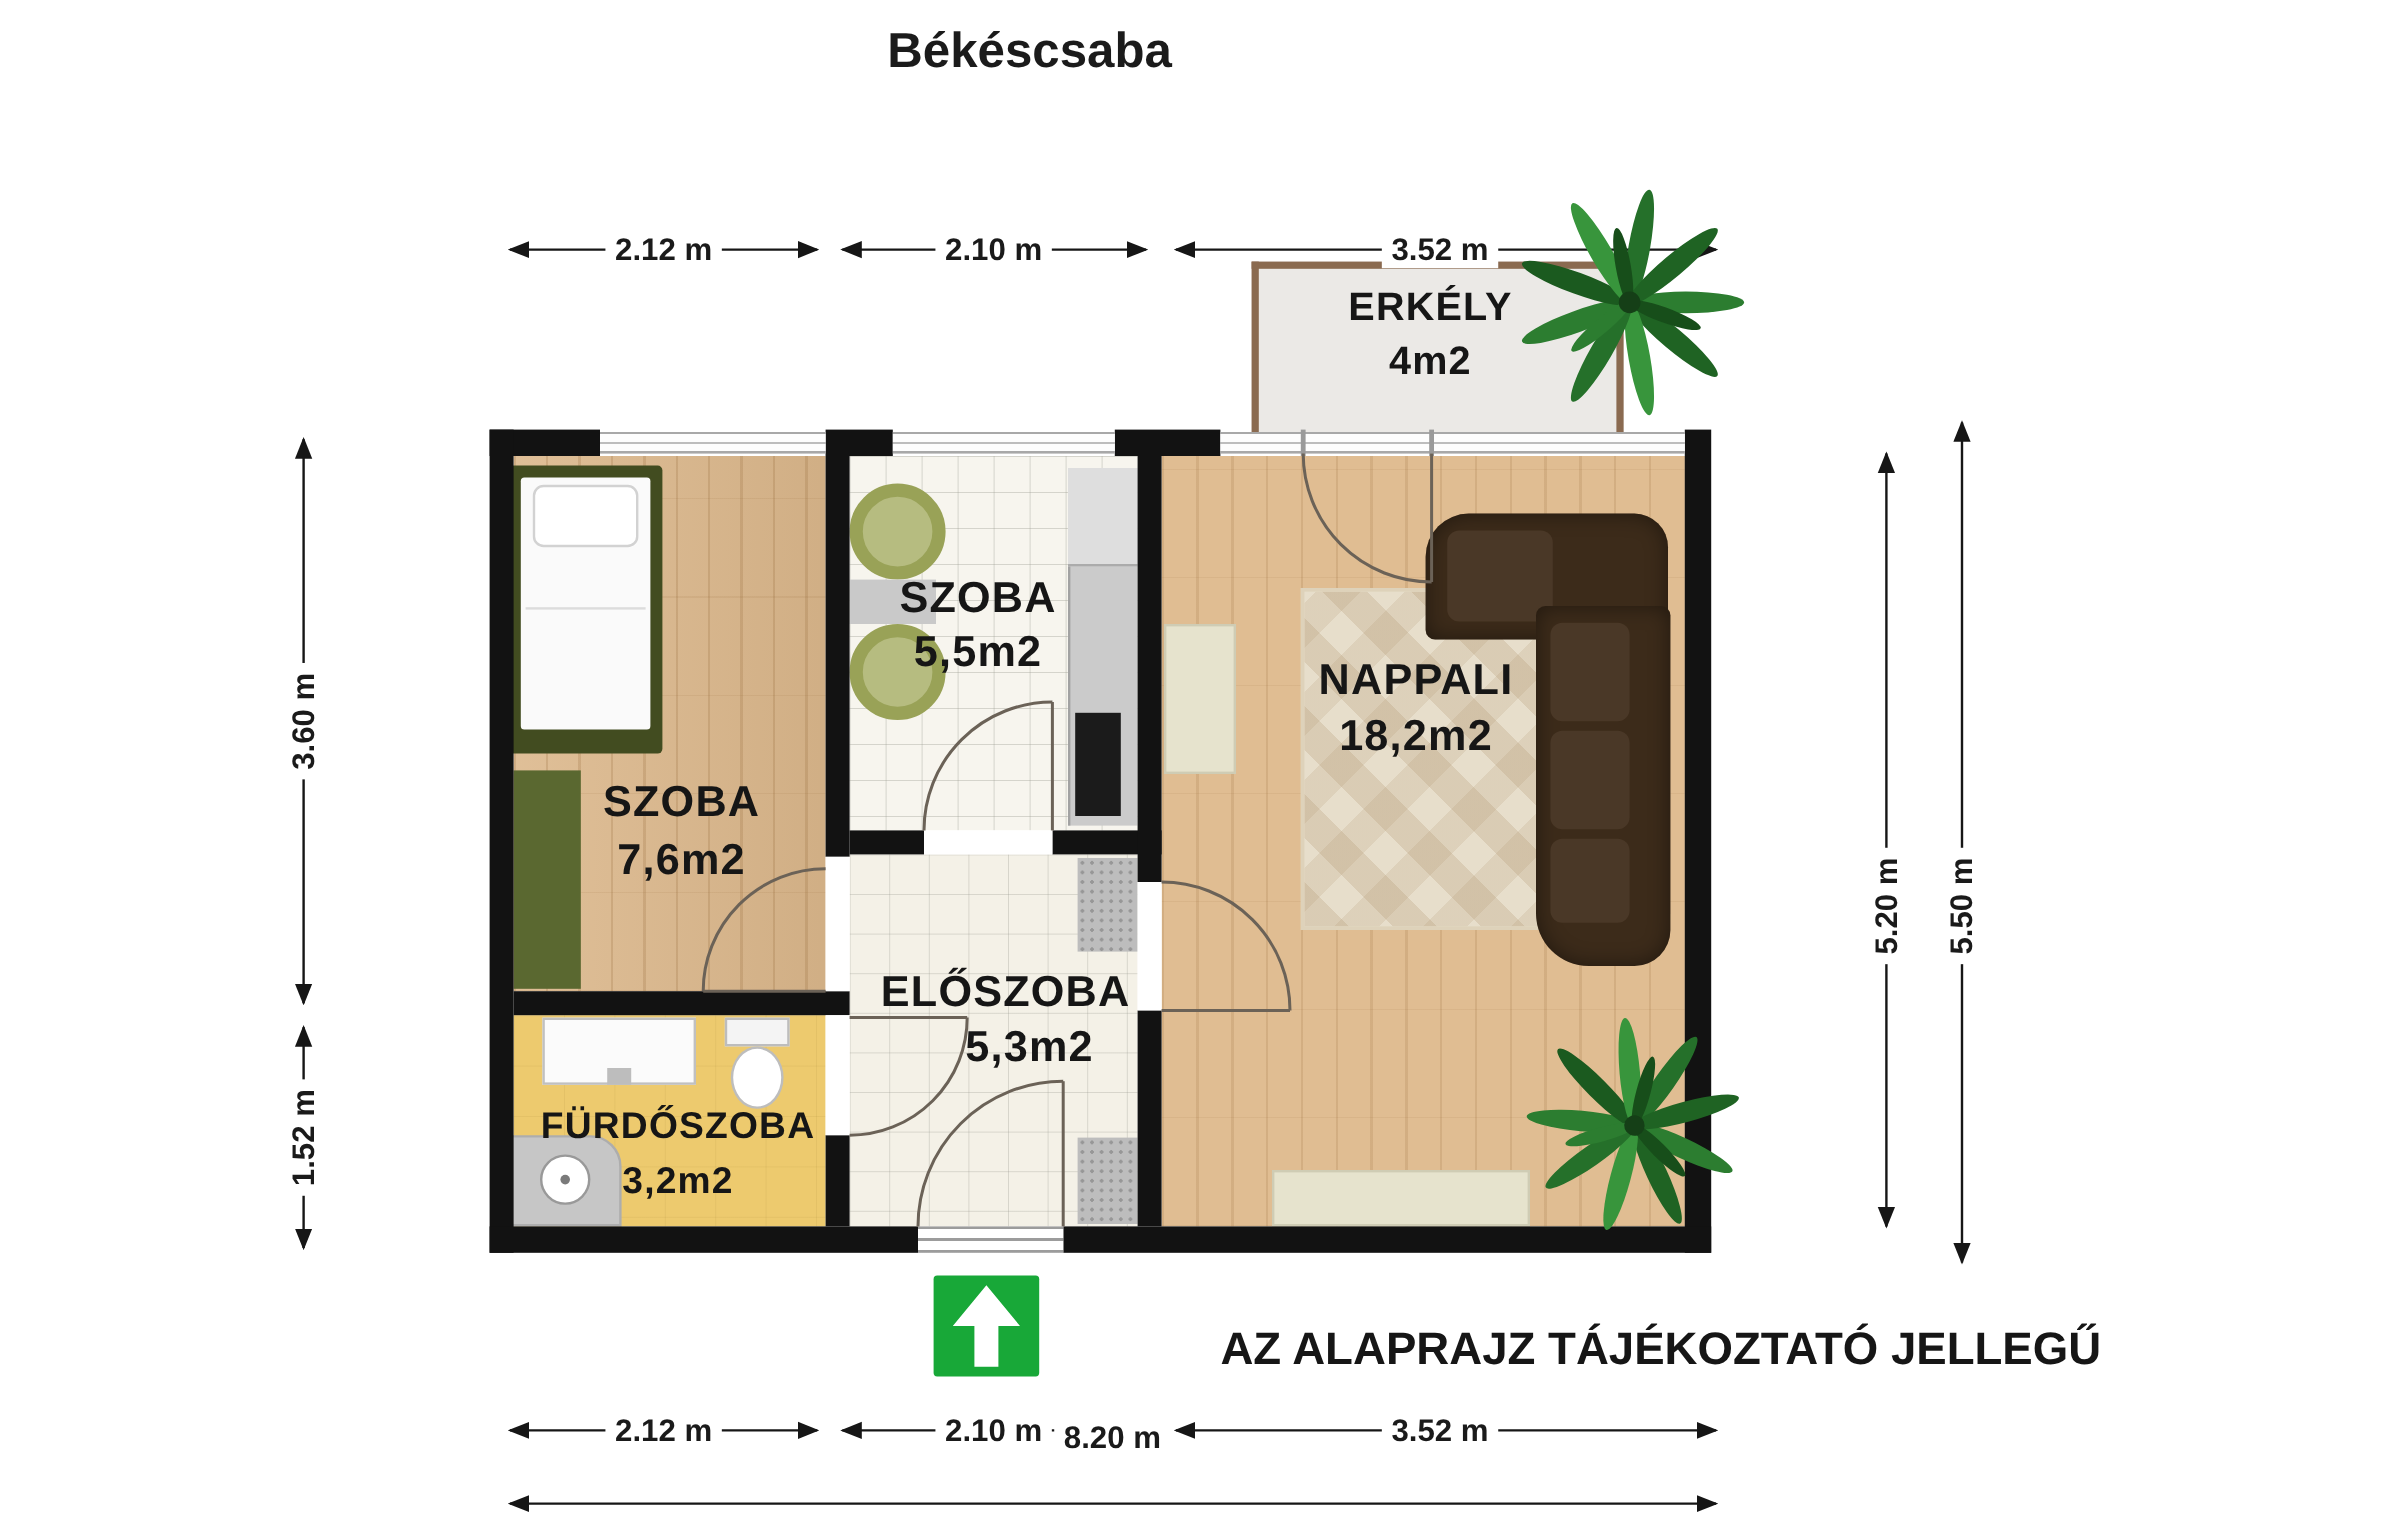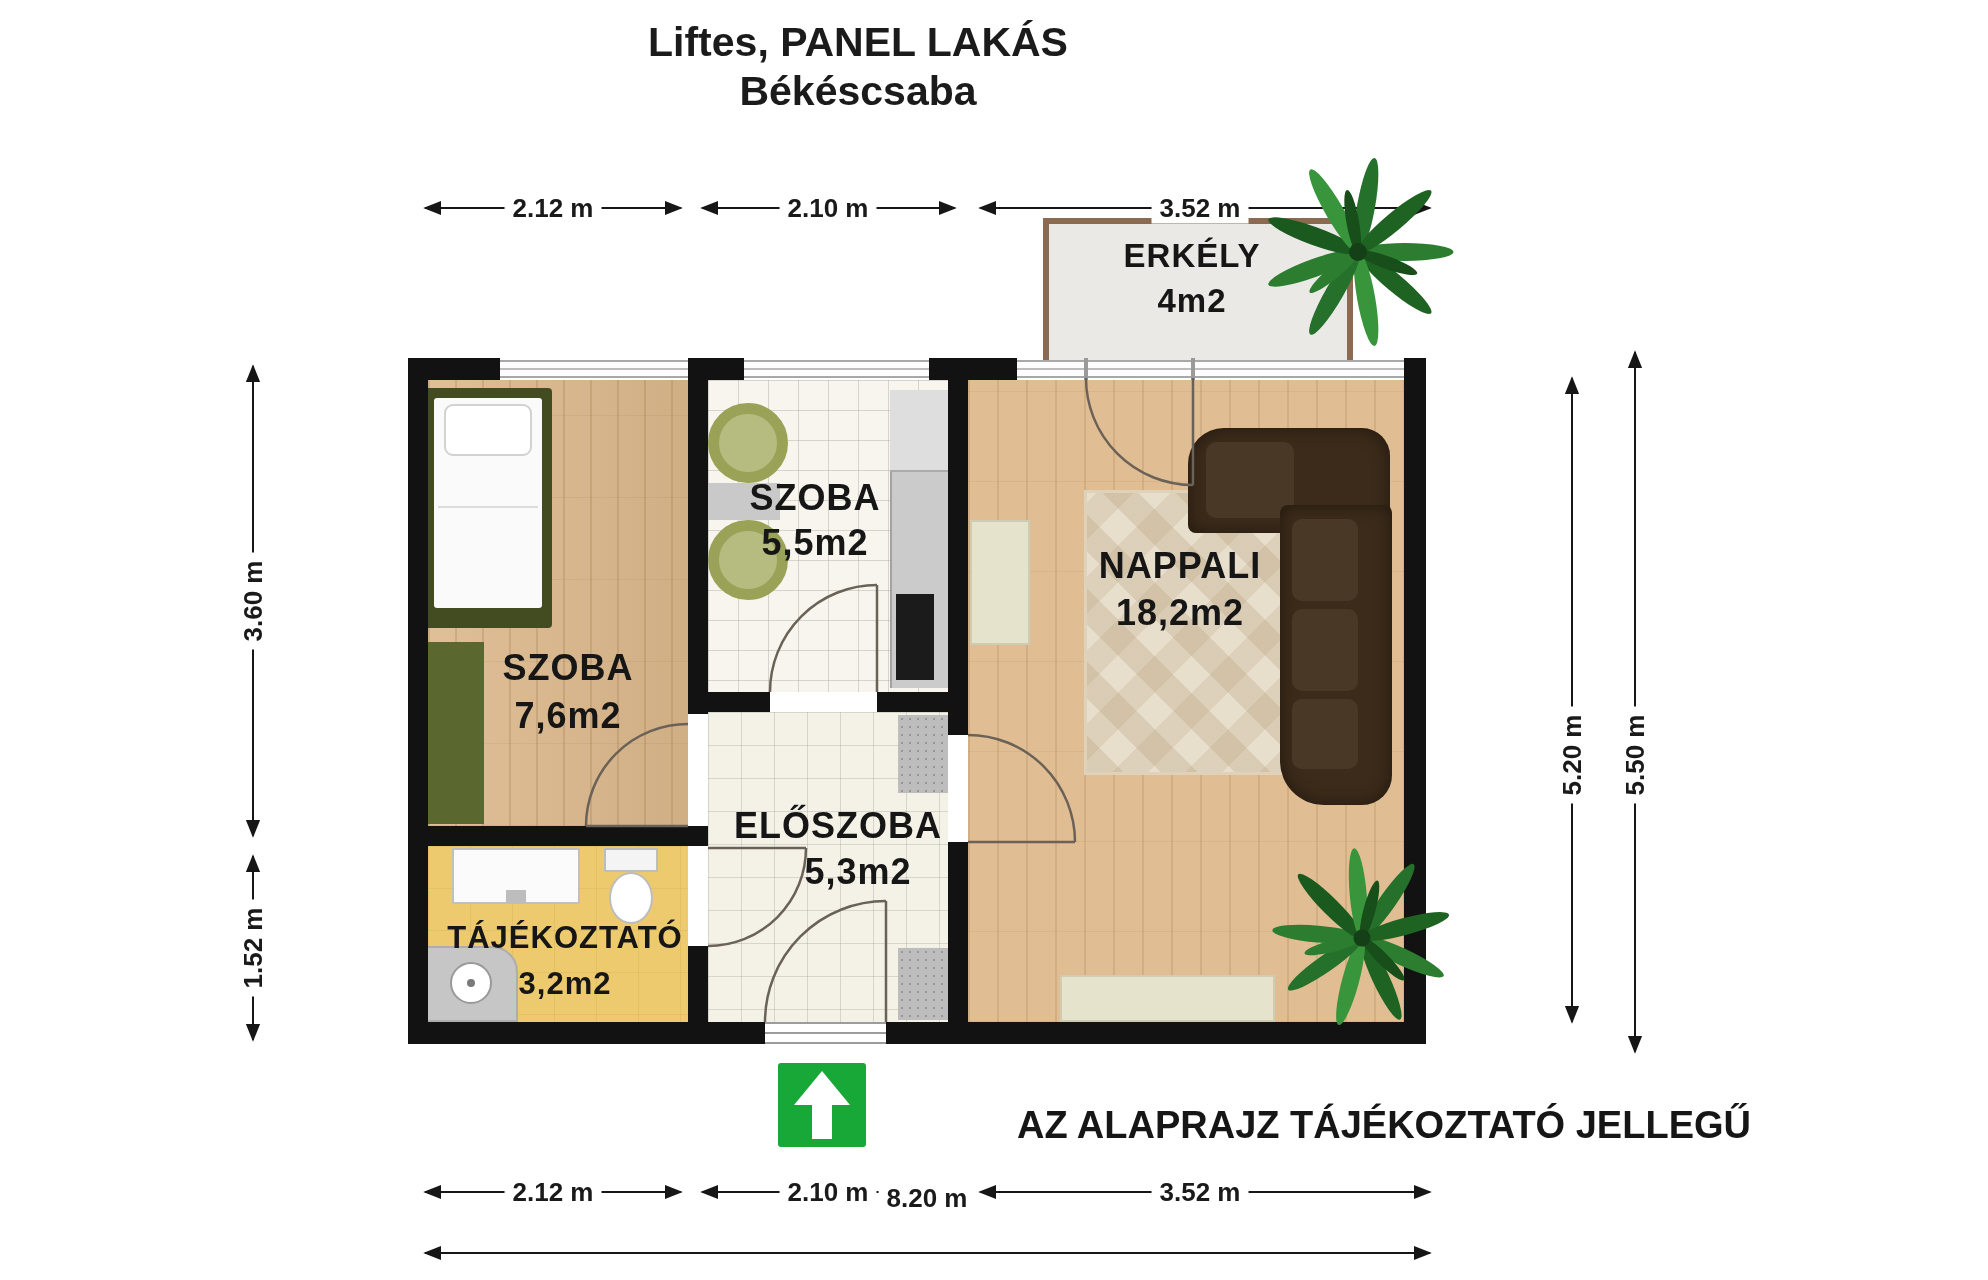--- a/index.html
+++ b/index.html
@@ -67,21 +67,20 @@
   .green-box{left:778px;top:1063px;width:88px;height:84px;background:#18a838;border-radius:3px;}
   svg.overlay{position:absolute;left:0;top:0;z-index:25;pointer-events:none;}
   .z1{z-index:1}.z2{z-index:5}.z3{z-index:10}.z4{z-index:15}.z5{z-index:40}
 </style>
 </head>
 <body>
 
 <div class="canvas">
 
   <div class="abs title-block">
-    <div>Liftes, PANEL LAKÁS</div>
     <div>Békéscsaba</div>
   </div>
 
   <div class="abs balcony z1" style="left:1043px;top:218px;width:310px;height:142px;"></div>
 
   <div class="abs wood z1" style="left:428px;top:380px;width:260px;height:446px;"></div>
   <div class="abs tile z1" style="left:708px;top:380px;width:240px;height:312px;"></div>
   <div class="abs tile2 z1" style="left:708px;top:712px;width:240px;height:310px;"></div>
   <div class="abs bathfloor z1" style="left:428px;top:846px;width:260px;height:176px;"></div>
   <div class="abs wood2 z1" style="left:968px;top:380px;width:436px;height:642px;"></div>
@@ -208,21 +207,21 @@
   <div class="room-label erk" style="left:1192px;top:256px;">ERKÉLY</div>
   <div class="room-label erk" style="left:1192px;top:301px;">4m2</div>
   <div class="room-label" style="left:568px;top:668px;">SZOBA</div>
   <div class="room-label" style="left:568px;top:716px;">7,6m2</div>
   <div class="room-label" style="left:815px;top:498px;">SZOBA</div>
   <div class="room-label" style="left:815px;top:543px;">5,5m2</div>
   <div class="room-label" style="left:1180px;top:566px;">NAPPALI</div>
   <div class="room-label" style="left:1180px;top:613px;">18,2m2</div>
   <div class="room-label" style="left:838px;top:826px;">ELŐSZOBA</div>
   <div class="room-label" style="left:858px;top:872px;">5,3m2</div>
-  <div class="room-label small" style="left:565px;top:938px;">TÁJÉKOZTATÓ</div>
+  <div class="room-label small" style="left:565px;top:938px;">FÜRDŐSZOBA</div>
   <div class="room-label small" style="left:565px;top:984px;">3,2m2</div>
 
   <div class="dim-label" style="left:553px;top:208px;">2.12 m</div>
   <div class="dim-label" style="left:828px;top:208px;">2.10 m</div>
   <div class="dim-label" style="left:1200px;top:208px;">3.52 m</div>
   <div class="dim-label" style="left:553px;top:1192px;">2.12 m</div>
   <div class="dim-label" style="left:828px;top:1192px;">2.10 m</div>
   <div class="dim-label" style="left:1200px;top:1192px;">3.52 m</div>
   <div class="dim-label" style="left:927px;top:1198px;">8.20 m</div>
   <div class="dim-label vert" style="left:253px;top:601px;">3.60 m</div>

